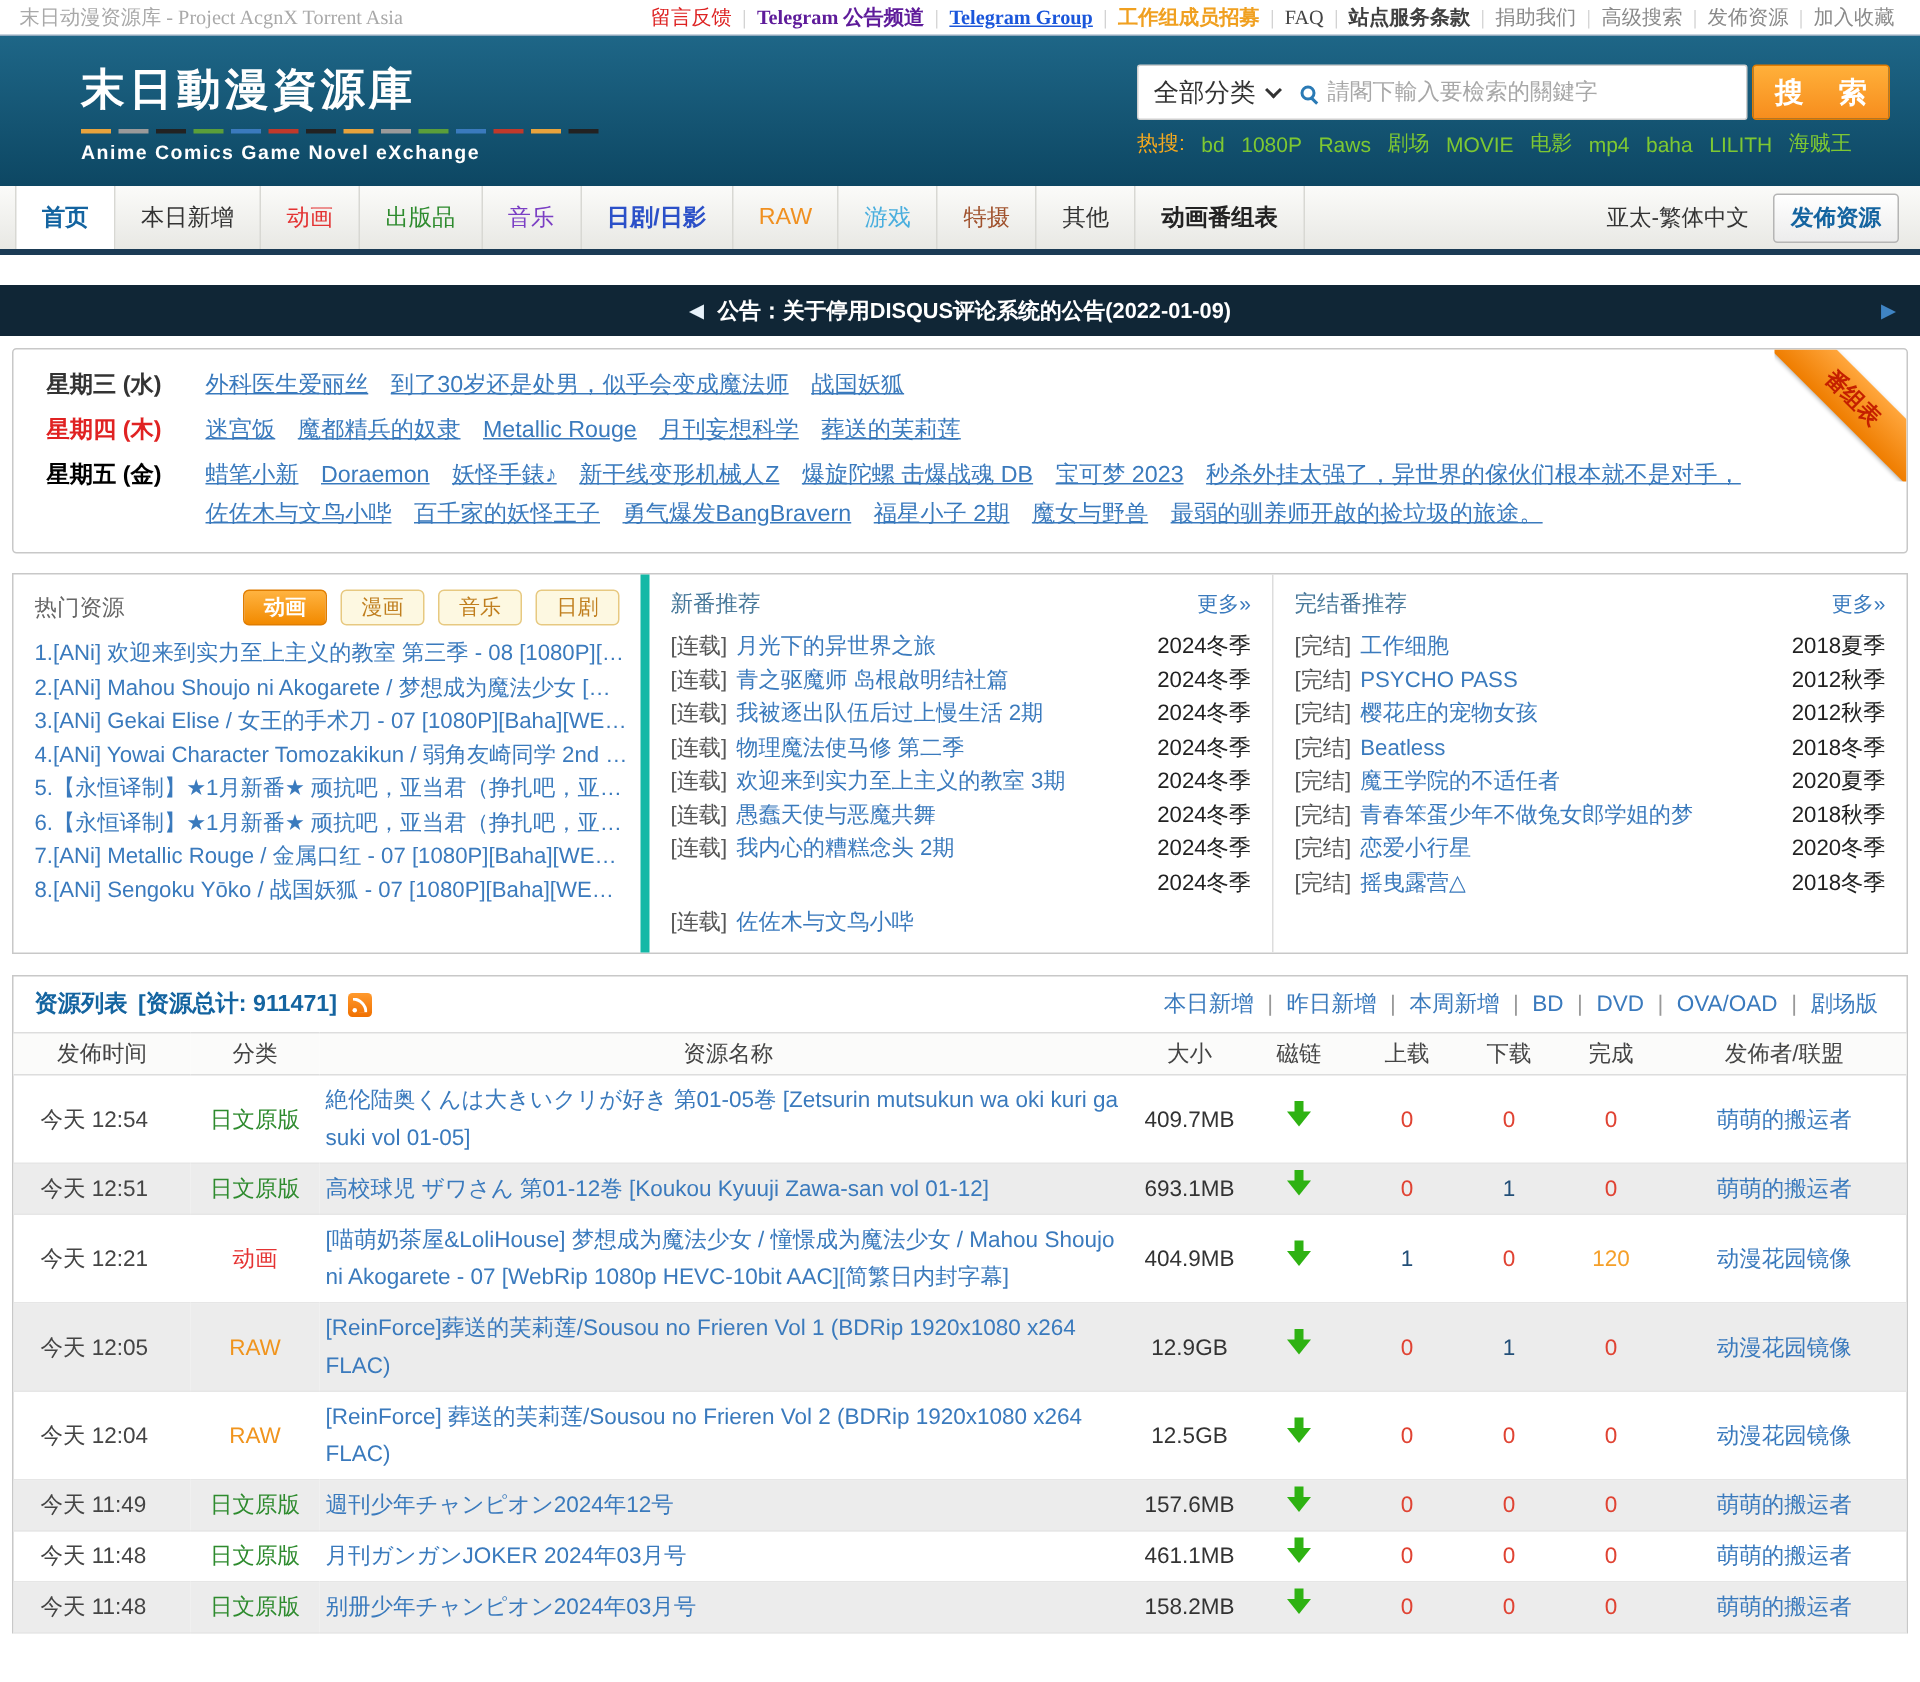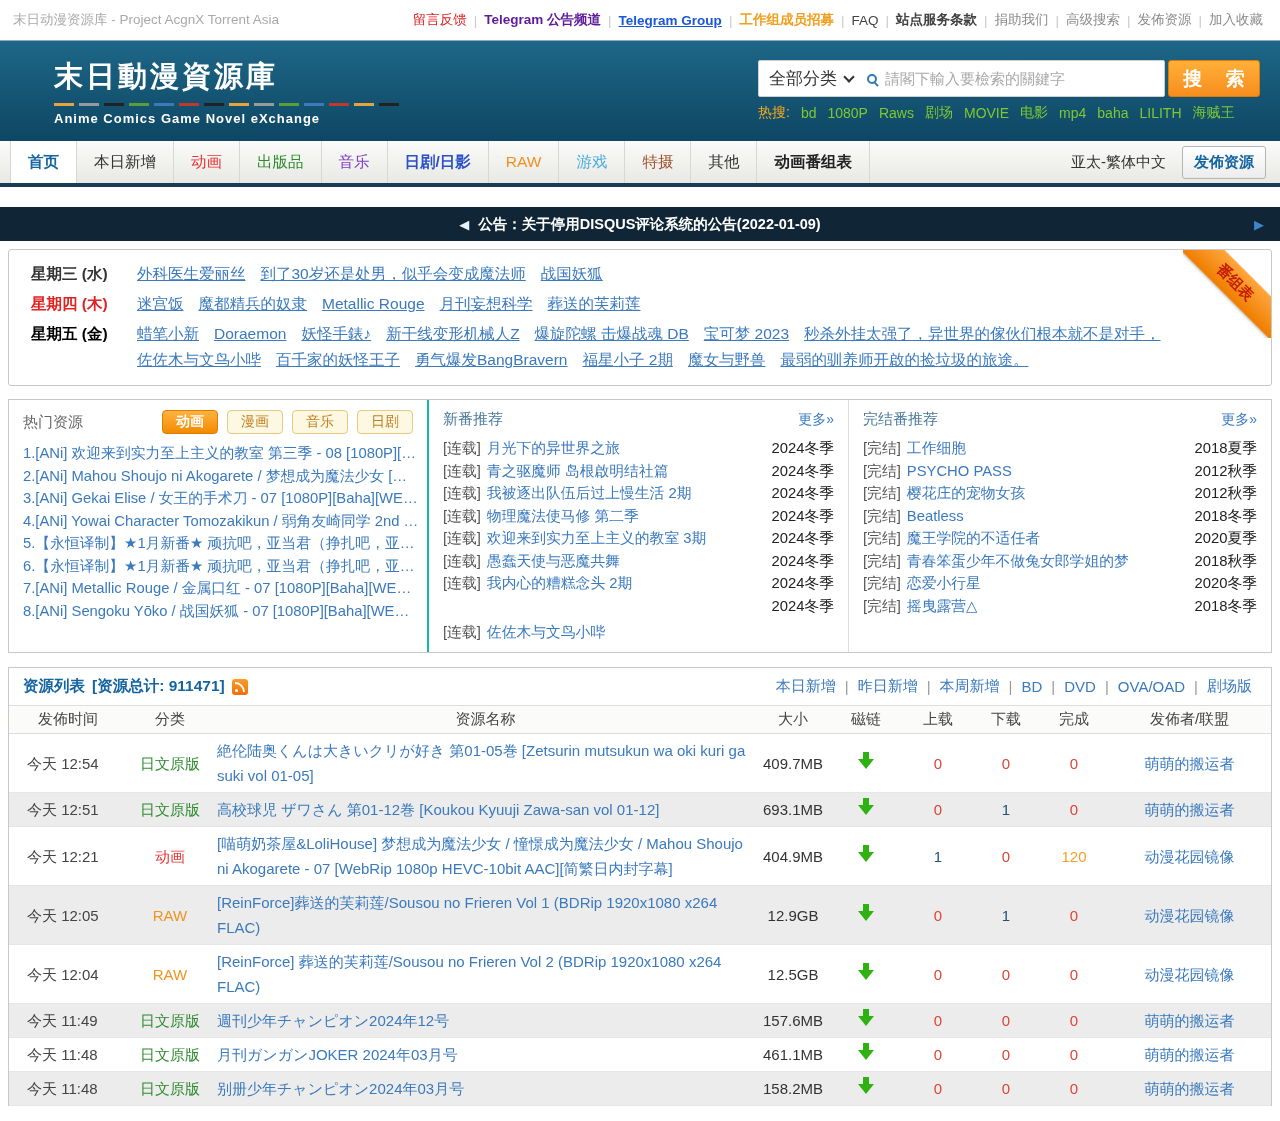--- a/index.html
+++ b/index.html
@@ -1,22 +1,22 @@
 <!DOCTYPE html>
 <html><head>
 <meta charset="utf-8">
 <style>
   * { margin:0; padding:0; box-sizing:border-box; }
   html,body { width:1280px; height:1121px; overflow:hidden; background:#fff;
     font-family:"Liberation Sans","DejaVu Sans",sans-serif; }
   a { text-decoration:none; cursor:pointer; }
 
   
-  .topbar { height:41px; display:flex; justify-content:space-between; align-items:center;
-    padding:0 13px; font-size:13.5px; border-bottom:1px solid #8fa8bd; background:#fff; }
+  .topbar { height:24px; display:flex; justify-content:space-between; align-items:center;
+    padding:0 13px; font-size:13.5px; border-bottom:1px solid #8fa8bd; background:#fff;font-family:Liberation Serif, serif; }
   .site-title { color:#a9a9a9; }
   .topbar-links { display:flex; align-items:center; }
   .tb-link { margin:0 4px; white-space:nowrap; cursor:pointer; }
   .sep { color:#c9c9c9; margin:0 3px; }
 
   
   .header { height:100px; background:linear-gradient(#1e6687,#0d4763);
     display:flex; align-items:center; justify-content:space-between; padding:0 14px; }
   .logo { margin-left:40px; }
   .logo-title { color:#fff; font-size:29px; font-weight:bold; letter-spacing:3px; }
@@ -79,21 +79,21 @@
   .ribbon { position:absolute; top:0; right:0; width:88px; height:88px; overflow:hidden; }
   .ribbon-inner { position:absolute; top:17px; right:-34px; width:140px;
     transform:rotate(45deg); background:linear-gradient(#ffa63c,#ef7d00);
     text-align:center; padding:6px 0; color:#c41f00; font-weight:bold; font-size:15px;
     box-shadow:0 1px 3px rgba(0,0,0,.3); cursor:pointer; }
 
   
   .cols-box { margin:13px 8px 0; border:1px solid #c8c8c8; display:flex; background:#fff; }
   .col { padding:7px 0 9px; }
   .col-hot { width:418px; }
-  .col-new { width:421px; border-left:2px solid #14b8a6; }
+  .col-new { width:421px; border-left:6px solid #14b8a6; }
   .col-done { flex:1; border-left:1px solid #ddd; }
   .col-head { display:flex; justify-content:space-between; align-items:center;
     padding:3px 14px 8px; }
   .col-title { font-size:15px; color:#4a7a9b; }
   .more-link { font-size:14px; color:#3a7abd; cursor:pointer; }
   .hot-tabs { display:flex; gap:9px; }
   .hot-tab { padding:2px 13px; border-radius:4px; font-size:14px; border:1px solid #e7c981;
     background:#fdf8e1; color:#c07f1f; cursor:pointer; }
   .hot-tab.active { background:linear-gradient(#ffb340,#f28a00); color:#fff;
     border-color:#e07d00; font-weight:bold; }

